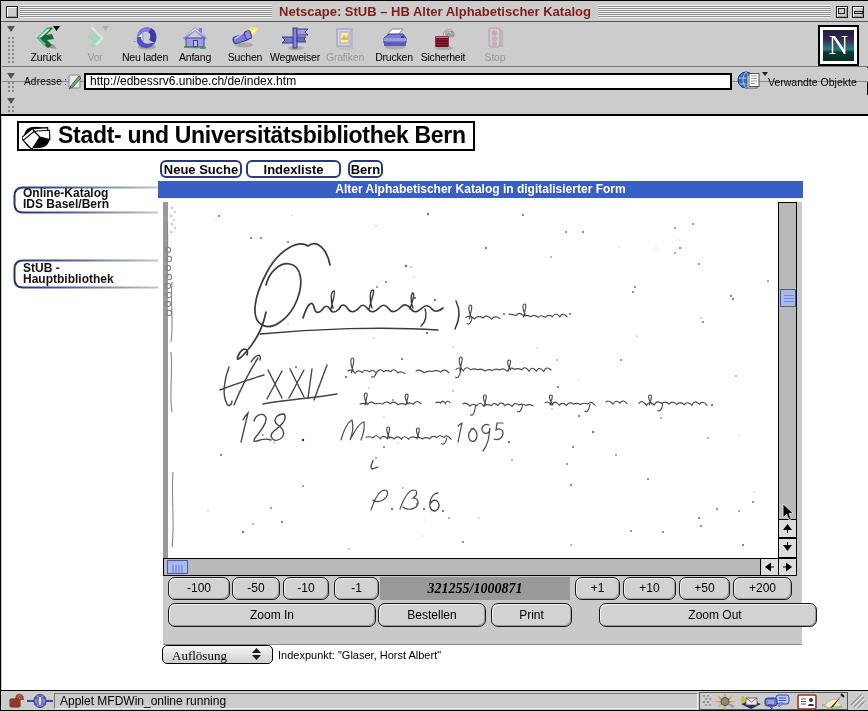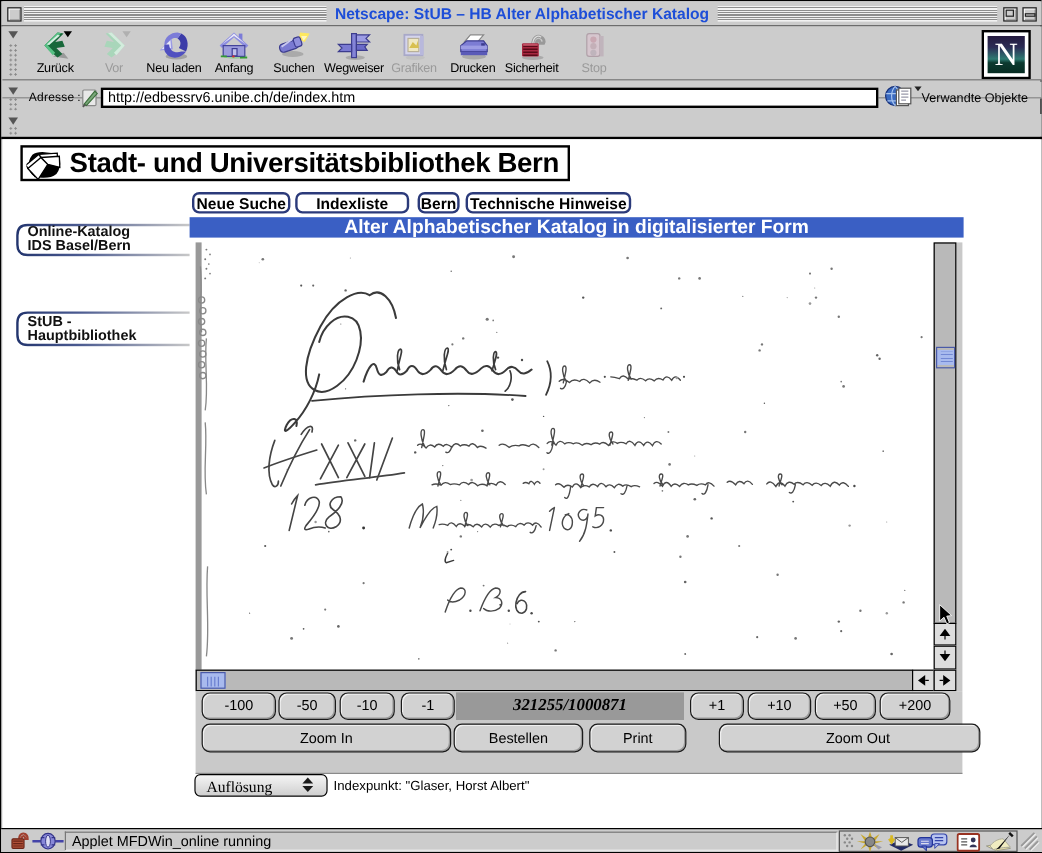--- a/index.html
+++ b/index.html
@@ -3,21 +3,21 @@
 <style>
 html,body{margin:0;padding:0;}
 *{box-sizing:border-box;}
 body{width:868px;height:711px;overflow:hidden;font-family:"Liberation Sans",sans-serif;}
 #win{position:absolute;left:0;top:0;width:868px;height:711px;background:#ccc;border:1px solid #000;}
 
 #tbar{position:absolute;left:1px;top:0;width:866px;height:20px;background:#ccc;}
 #stripes{position:absolute;left:4px;top:4px;right:37px;height:13px;
  background:repeating-linear-gradient(to bottom,#f2f2f2 0 1px,#8e8e8e 1px 2px);}
 #ttext{position:absolute;left:50%;top:2px;transform:translateX(-50%);background:#ccc;padding:0 7px;
- font-size:13px;font-weight:bold;white-space:nowrap;color:#1d4ed8;line-height:17px;}
+ font-size:13px;font-weight:bold;white-space:nowrap;color:#7f1d1d;line-height:17px;}
 .tbox{position:absolute;top:5px;width:12px;height:12px;background:#ccc;border:1px solid #222;
  box-shadow:inset 1px 1px 0 #fff,inset -1px -1px 0 #999,0 0 0 2px #ccc;}
 #tline{position:absolute;left:0;top:20px;width:868px;height:1px;background:#555;}
 
 #toolbar{position:absolute;left:1px;top:21px;width:866px;height:45px;background:#ccc;border-bottom:1px solid #777;}
 .gtri{position:absolute;width:0;height:0;border-left:4px solid transparent;border-right:4px solid transparent;border-top:6px solid #555;}
 .gdots{position:absolute;background-image:radial-gradient(#888 28%,transparent 32%);background-size:4px 4px;width:8px;}
 .tbicon{position:absolute;top:3px;width:52px;height:41px;text-align:center;}
 .tbicon svg{display:block;margin:0 auto;}
 .tblabel{font-size:10.5px;line-height:11px;color:#000;letter-spacing:-0.2px;white-space:nowrap;}
@@ -31,21 +31,21 @@
 #pers{position:absolute;left:1px;top:94px;width:866px;height:19px;background:#ccc;}
 #blackline{position:absolute;left:0;top:113px;width:868px;height:2px;background:#000;}
 
 #page{position:absolute;left:1px;top:115px;width:866px;height:574px;background:#fff;}
 #hdrbox{position:absolute;left:15px;top:5px;width:458px;height:30px;border:2px solid #000;background:#fff;}
 #hdrtext{position:absolute;left:56px;top:1px;font-size:23px;font-weight:bold;white-space:nowrap;color:#000;letter-spacing:-0.3px;}
 
 .navbtn{position:absolute;top:44px;height:18px;border:2px solid #2b3a7a;border-radius:6px;background:#fff;
  font-size:13px;font-weight:bold;text-align:center;color:#000;}
 #bluebar{position:absolute;left:156px;top:65px;width:645px;height:17px;background:#3a5fc4;
- color:#fff;font-size:16px;font-weight:bold;text-align:center;line-height:17px;}
+ color:#fff;font-size:12px;font-weight:bold;text-align:center;line-height:17px;}
 
 #imgarea{position:absolute;left:161px;top:86px;width:616px;height:357px;background:#fff;border-left:5px solid #999;}
 .sb{position:absolute;background:#b9b9b9;}
 .sbbtn{position:absolute;background:#ddd;border:1px solid #000;}
 #vthumb{position:absolute;background:#a8baee;border:1px solid #4a5aa8;background-image:repeating-linear-gradient(to bottom,transparent 0 2px,#7288d4 2px 3px);background-size:10px 100%;background-position:3px 3px;background-repeat:no-repeat;background-clip:content-box;padding:2px 0;}
 #grayPanel{position:absolute;left:161px;top:459.5px;width:639px;height:69px;background:#c9c9c9;border-bottom:1px solid #8a8a8a;}
 .mbtn{position:absolute;background:#d2d2d2;border:1.5px solid #1a1a1a;border-radius:7px;
  text-align:center;font-size:12px;color:#000;box-shadow:inset -1px -1px 0 #9a9a9a, inset 1px 1px 0 #f0f0f0;}
 #counter{position:absolute;left:217px;top:1px;width:190px;height:23px;background:#999;
  font-family:"Liberation Serif",serif;font-weight:bold;font-style:italic;font-size:14px;text-align:center;line-height:23px;color:#000;}
@@ -250,21 +250,20 @@
     </svg>
     <svg style="position:absolute;left:11px;top:143px;" width="146" height="30" viewBox="0 0 146 30">
       <path d="M10,1.5 H145 M10,1.5 Q1.5,1.5 1.5,10 V20 Q1.5,28.5 10,28.5 H145" fill="none" stroke="url(#fade)" stroke-width="2"></path>
       <text x="10" y="13" font-size="12" font-weight="bold" font-family="Liberation Sans" fill="#111">StUB -</text>
       <text x="10" y="24" font-size="12" font-weight="bold" font-family="Liberation Sans" fill="#111">Hauptbibliothek</text>
     </svg>
 
     <div class="navbtn" style="left:158px;width:82px;">Neue Suche</div>
     <div class="navbtn" style="left:244px;width:95px;">Indexliste</div>
     <div class="navbtn" style="left:346px;width:35px;">Bern</div>
-    <div class="navbtn" style="left:386px;width:138px;">Technische Hinweise</div>
     <div id="bluebar">Alter Alphabetischer Katalog in digitalisierter Form</div>
 
     <div id="imgarea"></div>
     <div style="position:absolute;left:795px;top:86px;width:5px;height:374px;background:#c9c9c9;"></div>
       <svg id="handsvg" style="position:absolute;left:161px;top:86px;pointer-events:none;" width="616" height="357" viewBox="0 0 616 357">
 
 <g stroke="#888" fill="none" stroke-width="1.1">
 <circle cx="5" cy="48" r="2.6"></circle>
           <circle cx="6" cy="57" r="2.6"></circle>
           <circle cx="5" cy="66" r="2.6"></circle>

